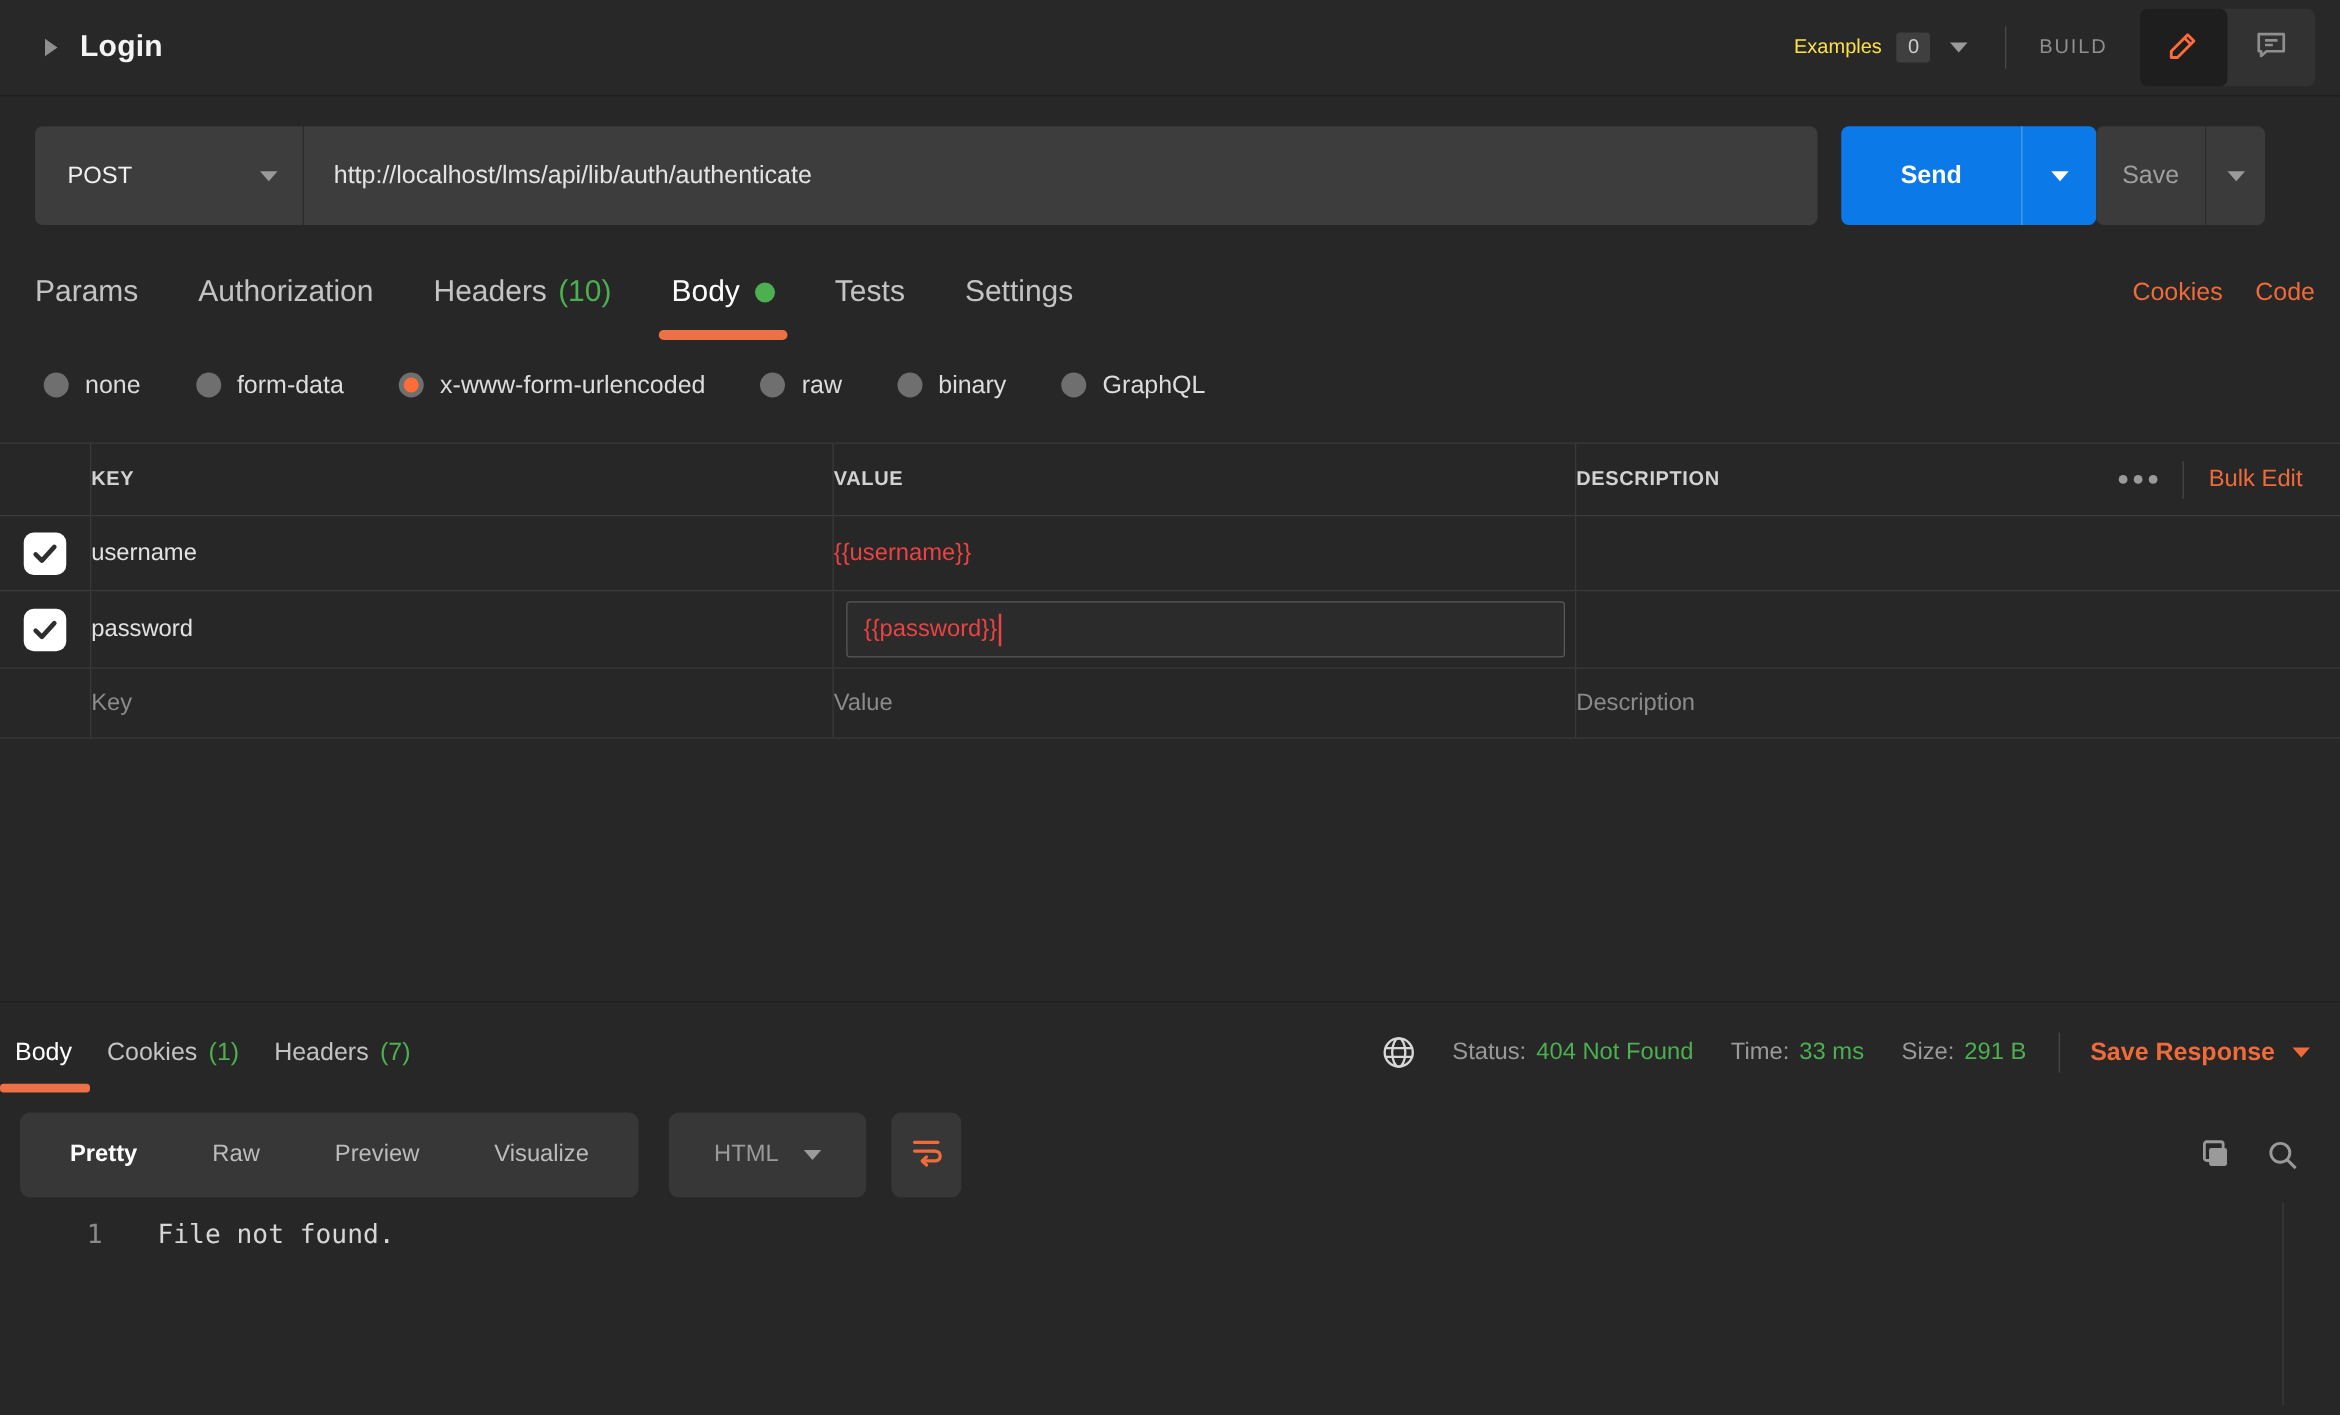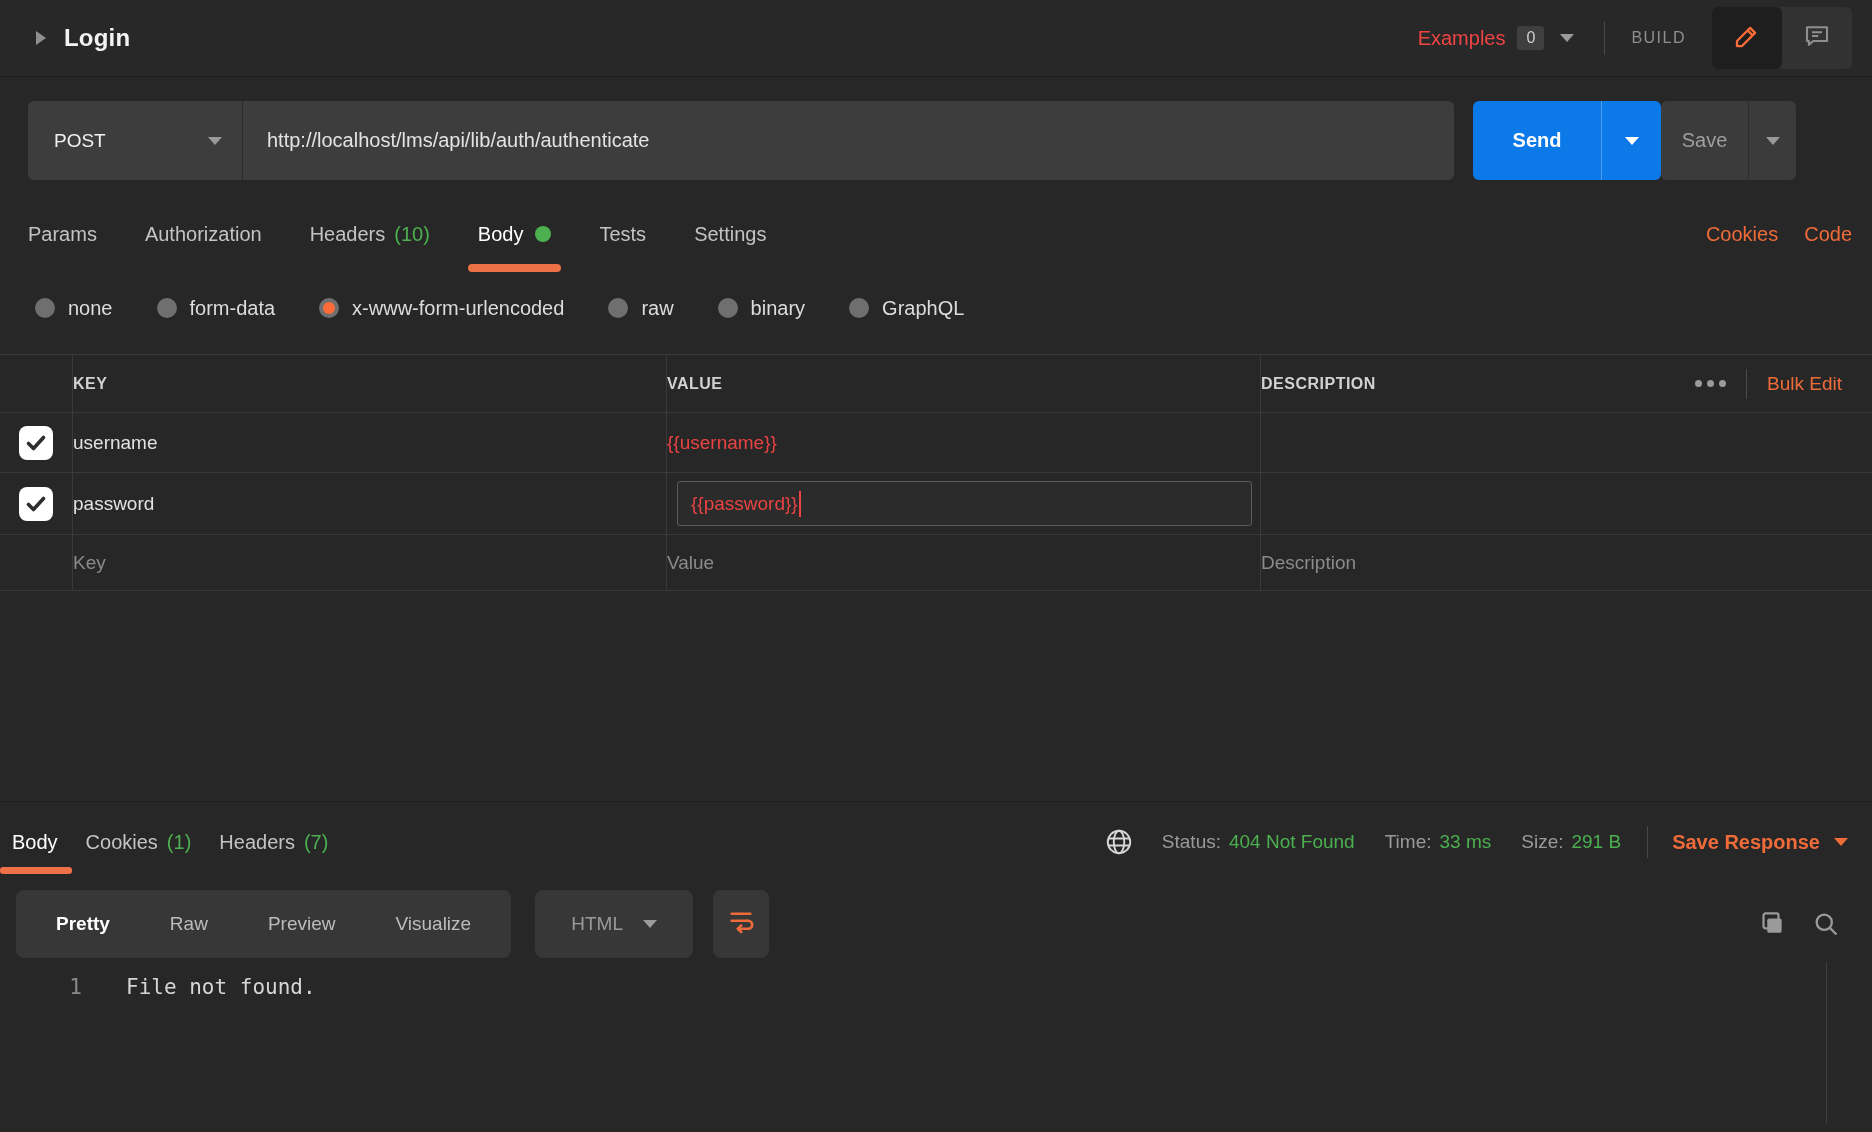--- a/index.html
+++ b/index.html
@@ -5,47 +5,47 @@
   * { margin:0; padding:0; box-sizing:border-box; }
   html,body { width:1872px; height:1132px; overflow:hidden; }
   body { background:#272727; font-family:"Liberation Sans",sans-serif; color:#e8e8e8; }
 
   
   .topbar { height:77px; display:flex; align-items:center; padding:0 20px 0 36px; background:#282828; border-bottom:1px solid #1f1f1f; }
   .disclosure { width:0; height:0; border-top:7px solid transparent; border-bottom:7px solid transparent; border-left:10px solid #8f8f8f; margin-right:18px; cursor:pointer; }
   .req-title { font-size:24px; font-weight:bold; color:#f3f3f3; letter-spacing:.2px; }
   .top-right { margin-left:auto; display:flex; align-items:center; }
   .examples-btn { display:flex; align-items:center; cursor:pointer; }
-  .examples-label { font-size:20px; color:#ef4444; }
+  .examples-label { font-size:16px; color:#fde047; }
   .badge { margin-left:12px; background:#3f3f3f; padding:3px 9px; border-radius:3px; font-size:16px; color:#cfcfcf; }
   .caret { width:0; height:0; border-left:7px solid transparent; border-right:7px solid transparent; border-top:8px solid #9a9a9a; }
   .examples-btn .caret { margin-left:16px; }
   .vdiv { width:1px; height:34px; background:#484848; margin:0 26px 0 30px; }
   .build-label { font-size:16px; color:#8f8f8f; letter-spacing:1.5px; }
   .mode-group { margin-left:26px; background:#323232; border-radius:6px; display:flex; }
   .mode-btn { width:70px; height:62px; display:flex; align-items:center; justify-content:center; border-radius:6px; cursor:pointer; }
   .mode-btn.active { background:#1e1e1e; }
 
   
   .url-row { margin:24px 0 0 28px; height:79px; display:flex; }
   .method-box { width:215px; background:#3d3d3d; border-radius:6px 0 0 6px; display:flex; align-items:center; padding:0 20px 0 26px; border-right:1px solid #2a2a2a; cursor:pointer; }
   .method-label { font-size:19px; font-weight:normal; color:#f0f0f0; }
   .method-box .caret { margin-left:auto; }
   .url-field { width:1211px; background:#3d3d3d; border-radius:0 6px 6px 0; display:flex; align-items:center; padding:0 24px; font-size:20px; color:#e3e3e3; cursor:text; }
-  .send-btn { margin-left:19px; width:188px; background:#0b79e8; border:none; border-radius:6px; display:flex; cursor:pointer; padding:0; }
+  .send-btn { margin-left:19px; width:204px; background:#0b79e8; border:none; border-radius:6px; display:flex; cursor:pointer; padding:0; }
   .send-main { flex:1; display:flex; align-items:center; justify-content:center; font-size:20px; font-weight:bold; color:#fff; font-family:inherit; }
   .send-caret { width:60px; border-left:1px solid rgba(255,255,255,.28); display:flex; align-items:center; justify-content:center; }
   .send-caret .caret { border-top-color:#fff; }
   .save-btn { width:135px; background:#3b3b3b; border:none; border-radius:6px; display:flex; cursor:pointer; padding:0; }
   .save-main { flex:1; display:flex; align-items:center; justify-content:center; font-size:20px; color:#9f9f9f; font-family:inherit; }
   .save-caret { width:48px; border-left:1px solid #2c2c2c; display:flex; align-items:center; justify-content:center; }
 
   
   .req-tabs { height:108px; display:flex; align-items:center; padding:0 20px 0 28px; }
-  .rtab { height:100%; display:flex; align-items:center; margin-right:48px; position:relative; font-size:20px; color:#c3c3c3; cursor:pointer;justify-content:flex-end; }
+  .rtab { height:100%; display:flex; align-items:center; margin-right:48px; position:relative; font-size:24px; color:#c3c3c3; cursor:pointer;justify-content:flex-end; }
   .rtab .cnt { color:#4cb050; margin-left:9px; }
   .rtab.active { color:#ffffff; }
   .rtab.active::after { content:''; position:absolute; left:-10px; right:-10px; bottom:16px; height:8px; background:#ed7147; border-radius:4px; }
   .body-dot { width:16px; height:16px; border-radius:50%; background:#4cb050; margin-left:12px; }
   .tab-links { margin-left:auto; display:flex; gap:26px; }
   .tab-link { font-size:20px; color:#ef6b3a; cursor:pointer; }
 
   
   .radio-row { height:40px; display:flex; align-items:center; padding-left:35px; }
   .radio-item { display:flex; align-items:center; margin-right:44px; cursor:pointer; }

